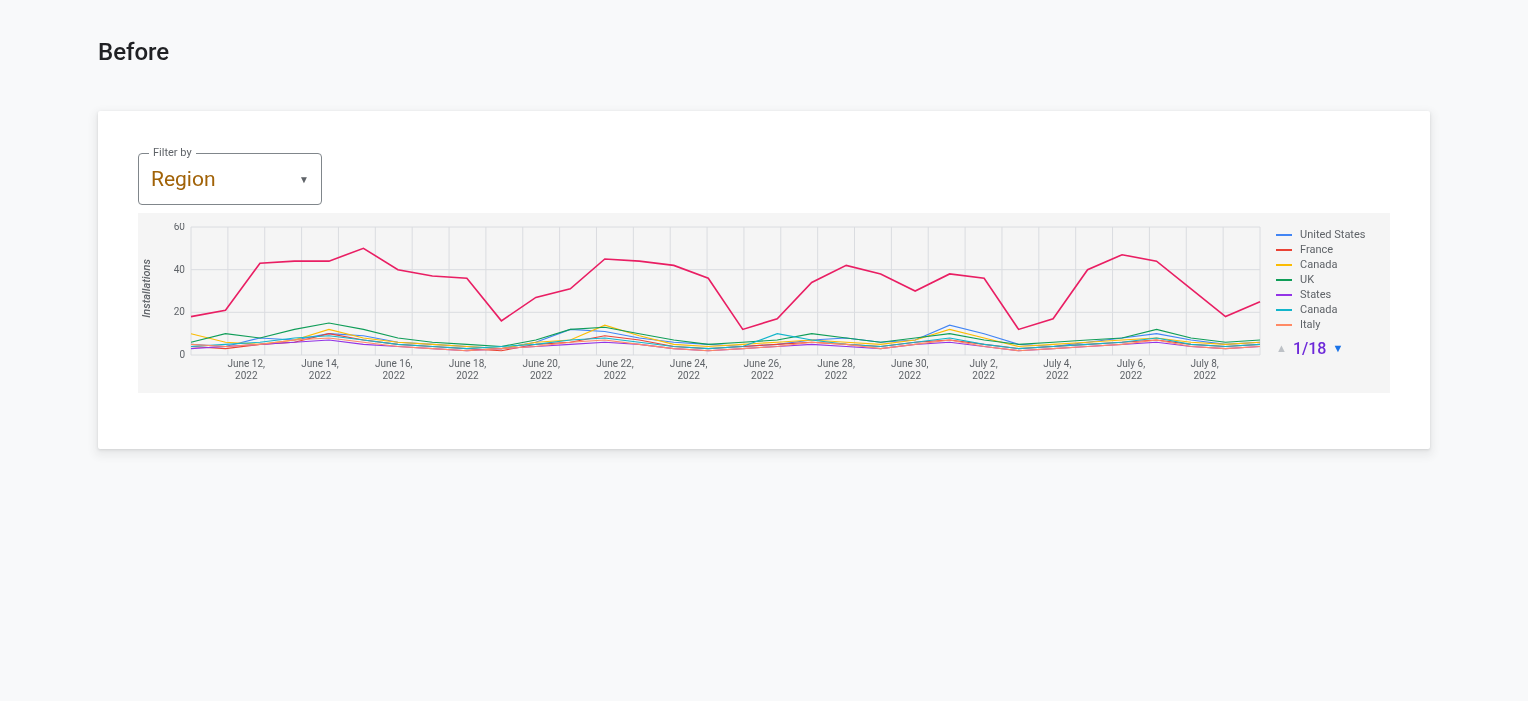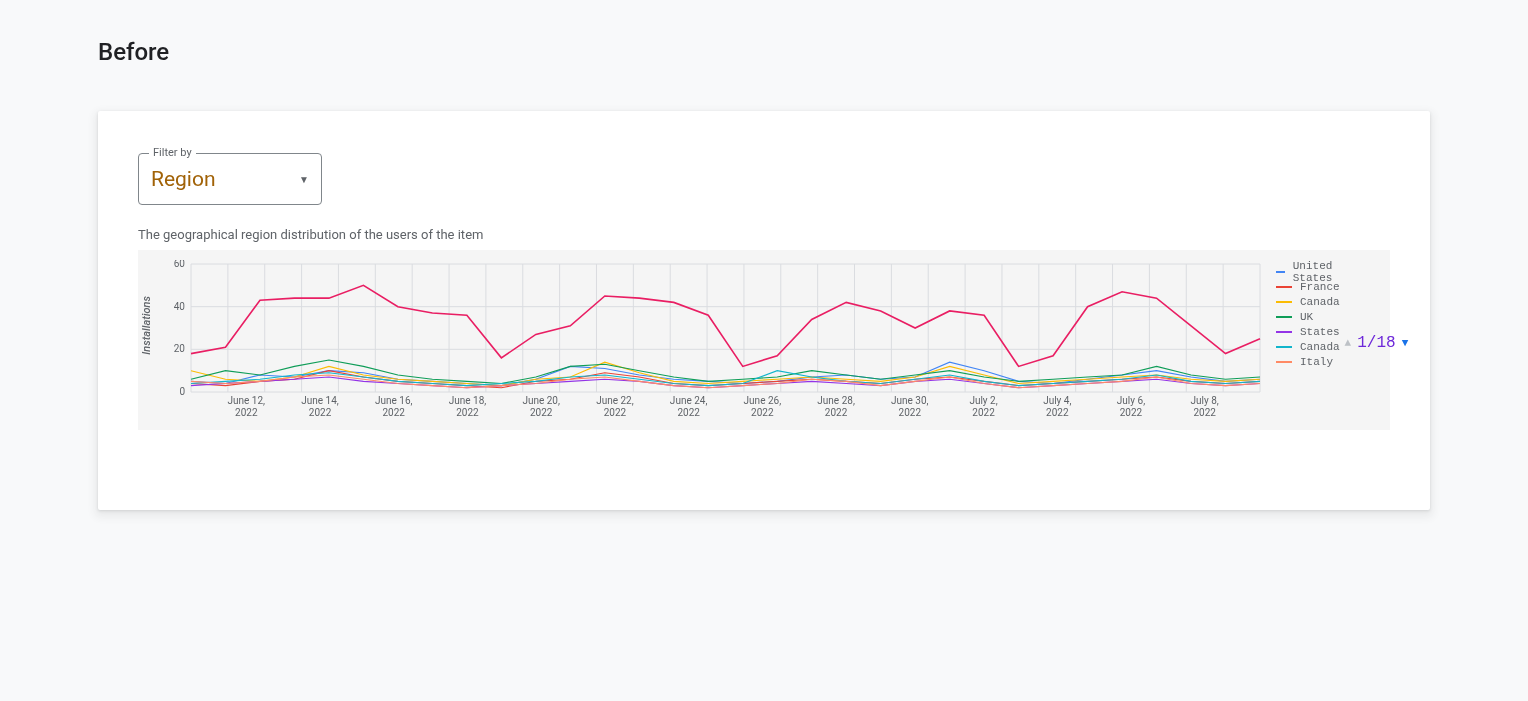--- a/index.html
+++ b/index.html
@@ -15,21 +15,21 @@
     font-size: 24px;
     font-weight: 500;
     color: #202124;
     margin: 38px 0 0 98px;
   }
   .card {
     background: #fff;
     margin: 45px 98px 0 98px;
     box-shadow: 0 1px 3px rgba(60,64,67,0.15), 0 4px 8px 3px rgba(60,64,67,0.08);
     border-radius: 2px;
-    padding: 42px 40px 80px 40px;
+    padding: 42px 40px 56px 40px;
     position: relative;
   }
   .filter-field {
     position: relative;
     width: 184px;
     height: 52px;
     border: 1px solid #80868b;
     border-radius: 4px;
     display: flex;
     align-items: center;
@@ -87,27 +87,26 @@
   }
   .chart-svg {
     flex: 1;
     width: 100%;
     height: 100%;
   }
   .legend-col {
     width: 112px;
     padding-left: 10px;
     display: flex;
-    flex-direction: row;
+    flex-direction: column;
     font-size: 11px;
     color: #5f6368;
     justify-content: flex-start;
     gap: 5px;
     padding-top: 4px;
-    font-family: Liberation Mono, monospace;
   }
   .legend-item {
     display: flex;
     align-items: center;
     gap: 8px;
     height: 15px;
   }
   .legend-swatch {
     width: 16px;
     height: 2px;
@@ -131,21 +130,20 @@
 <h1 class="page-title">Before</h1>
 
 <div class="card">
 
   <div class="filter-field">
     <span class="filter-legend">Filter by</span>
     <span class="filter-value">Region</span>
     <span class="filter-caret">▼</span>
   </div>
 
-  <div class="chart-caption">The geographical region distribution of the users of the item</div>
 
   <div class="chart-wrap">
     <div class="y-axis-label">Installations</div>
 
     <div class="chart-svg-col">
       <svg class="chart-svg" id="chart-svg" viewBox="0 0 1107 160">
           <line x1="32" x2="1101" y1="132" y2="132" class="grid-line"></line>
           <text x="26" y="135" text-anchor="end" class="tick-text">0</text>
           <line x1="32" x2="1101" y1="89.33333333333334" y2="89.33333333333334" class="grid-line"></line>
           <text x="26" y="92.33333333333334" text-anchor="end" class="tick-text">20</text>

